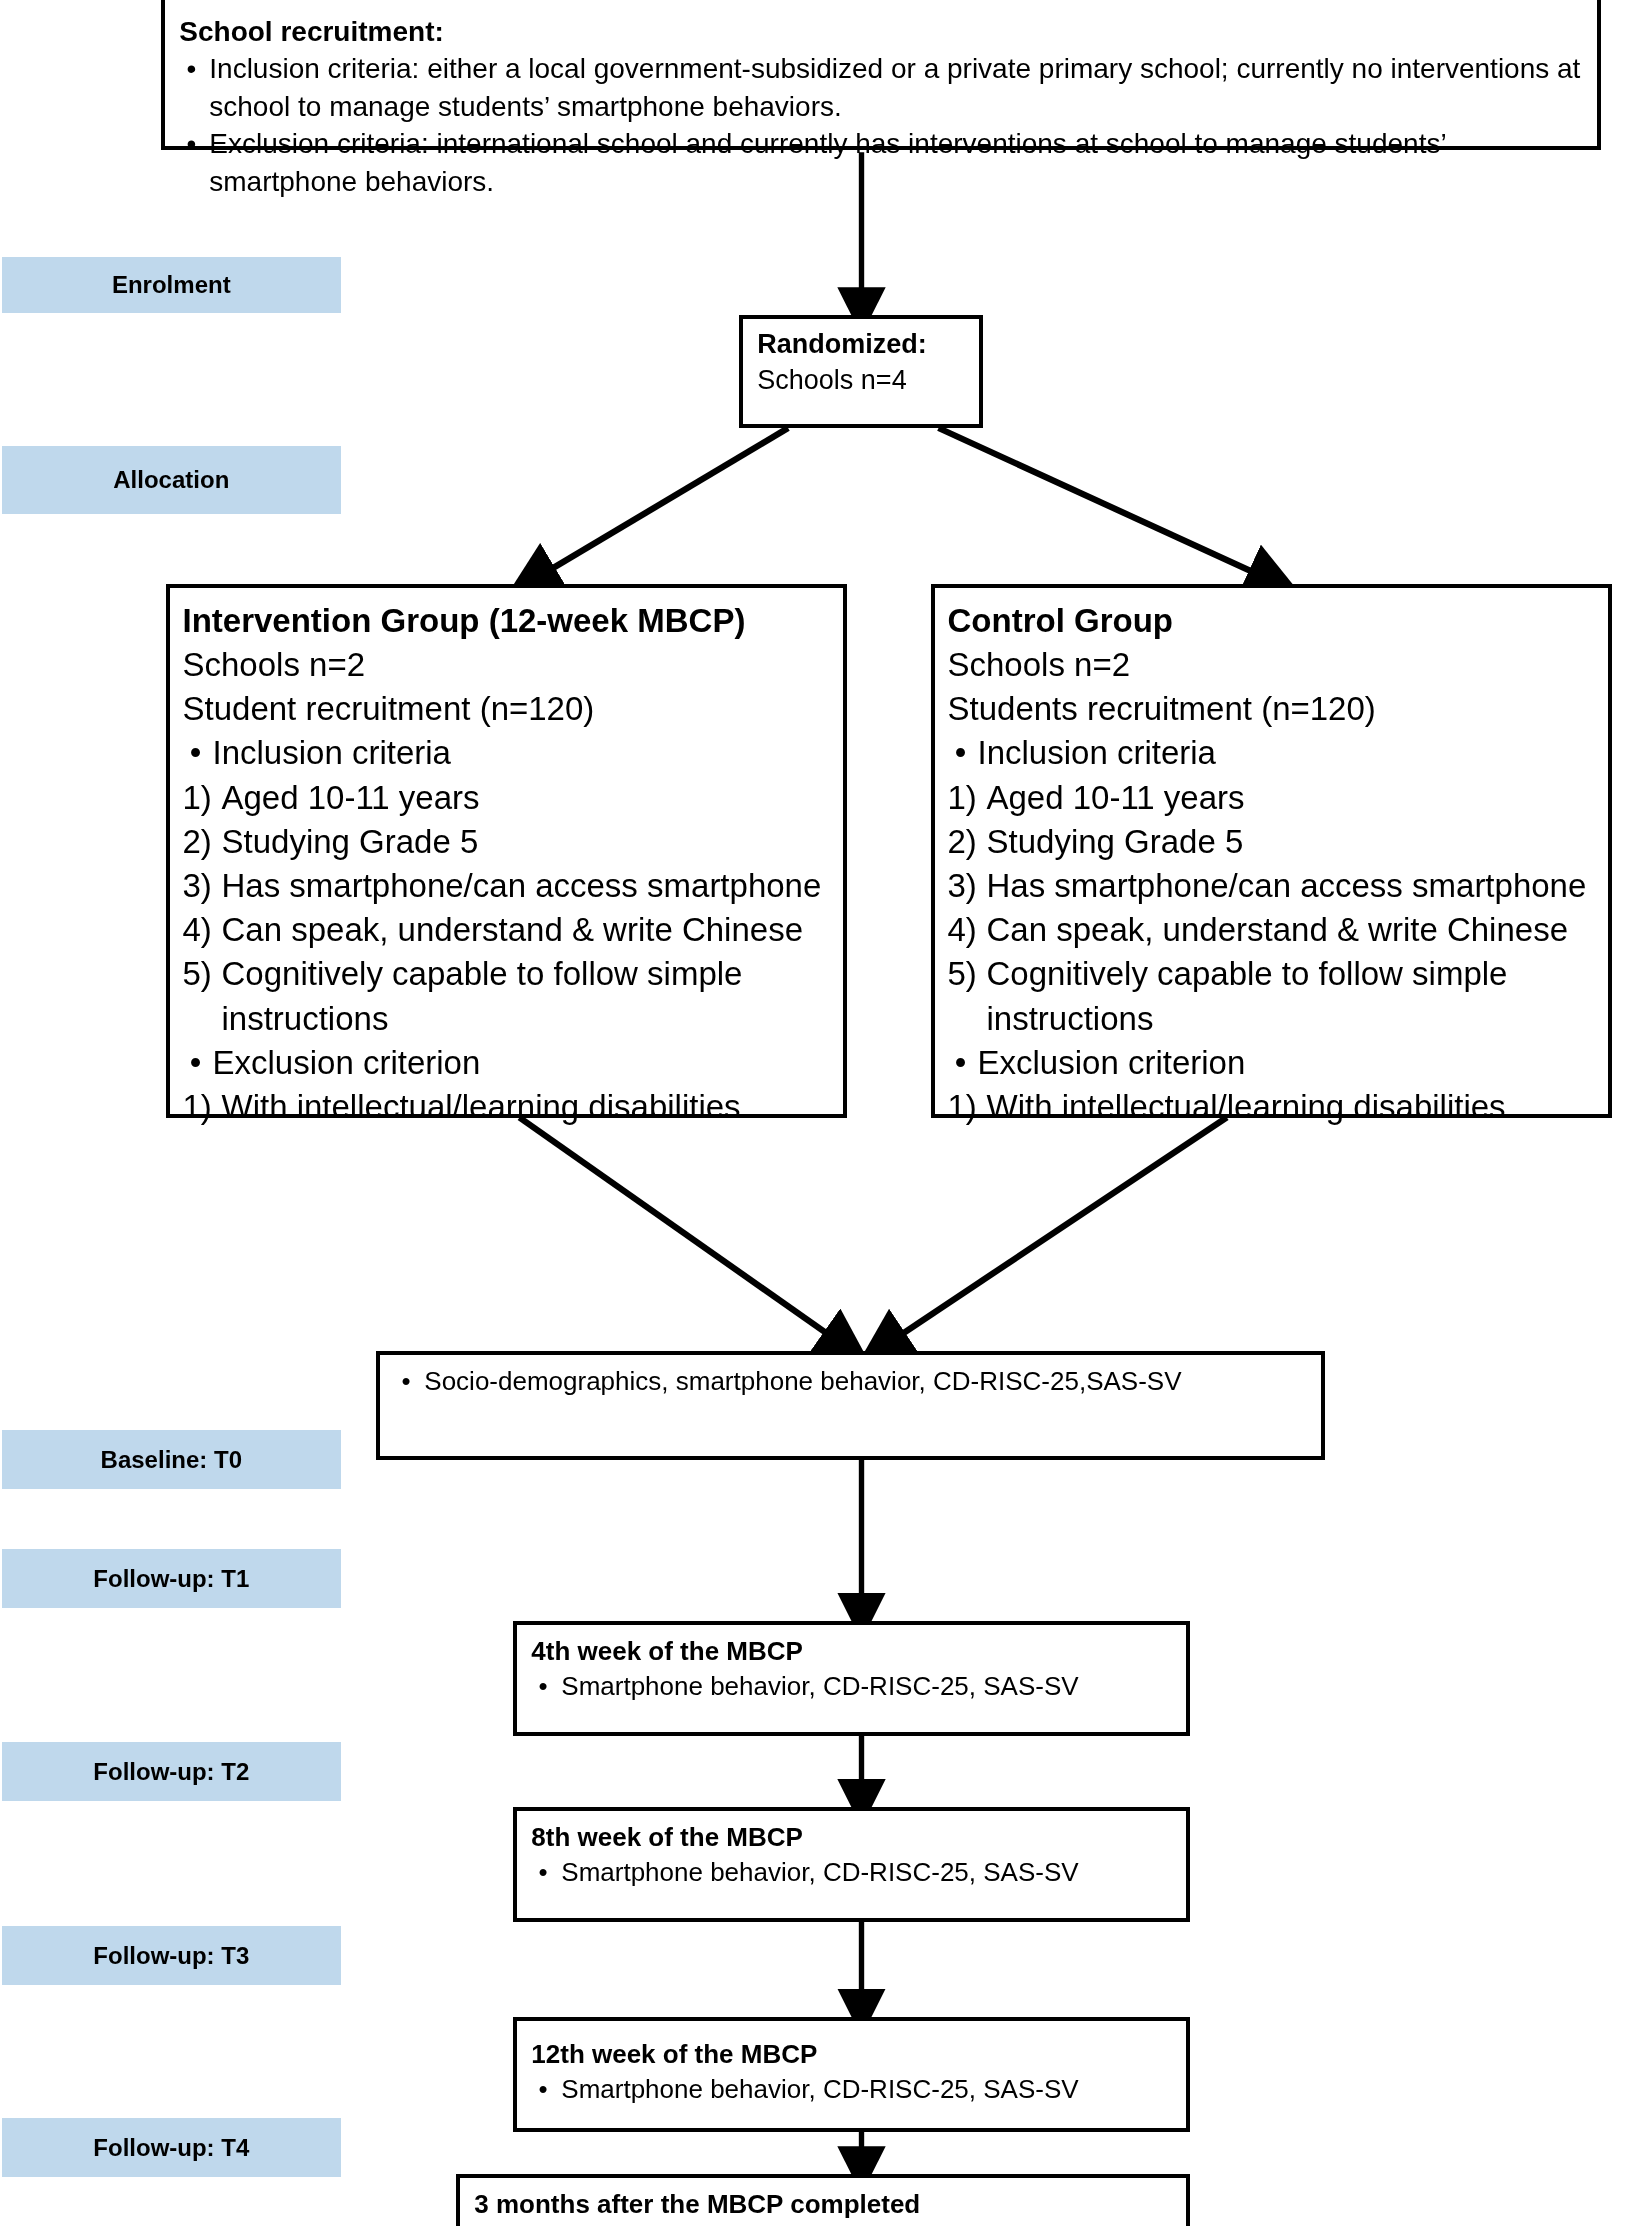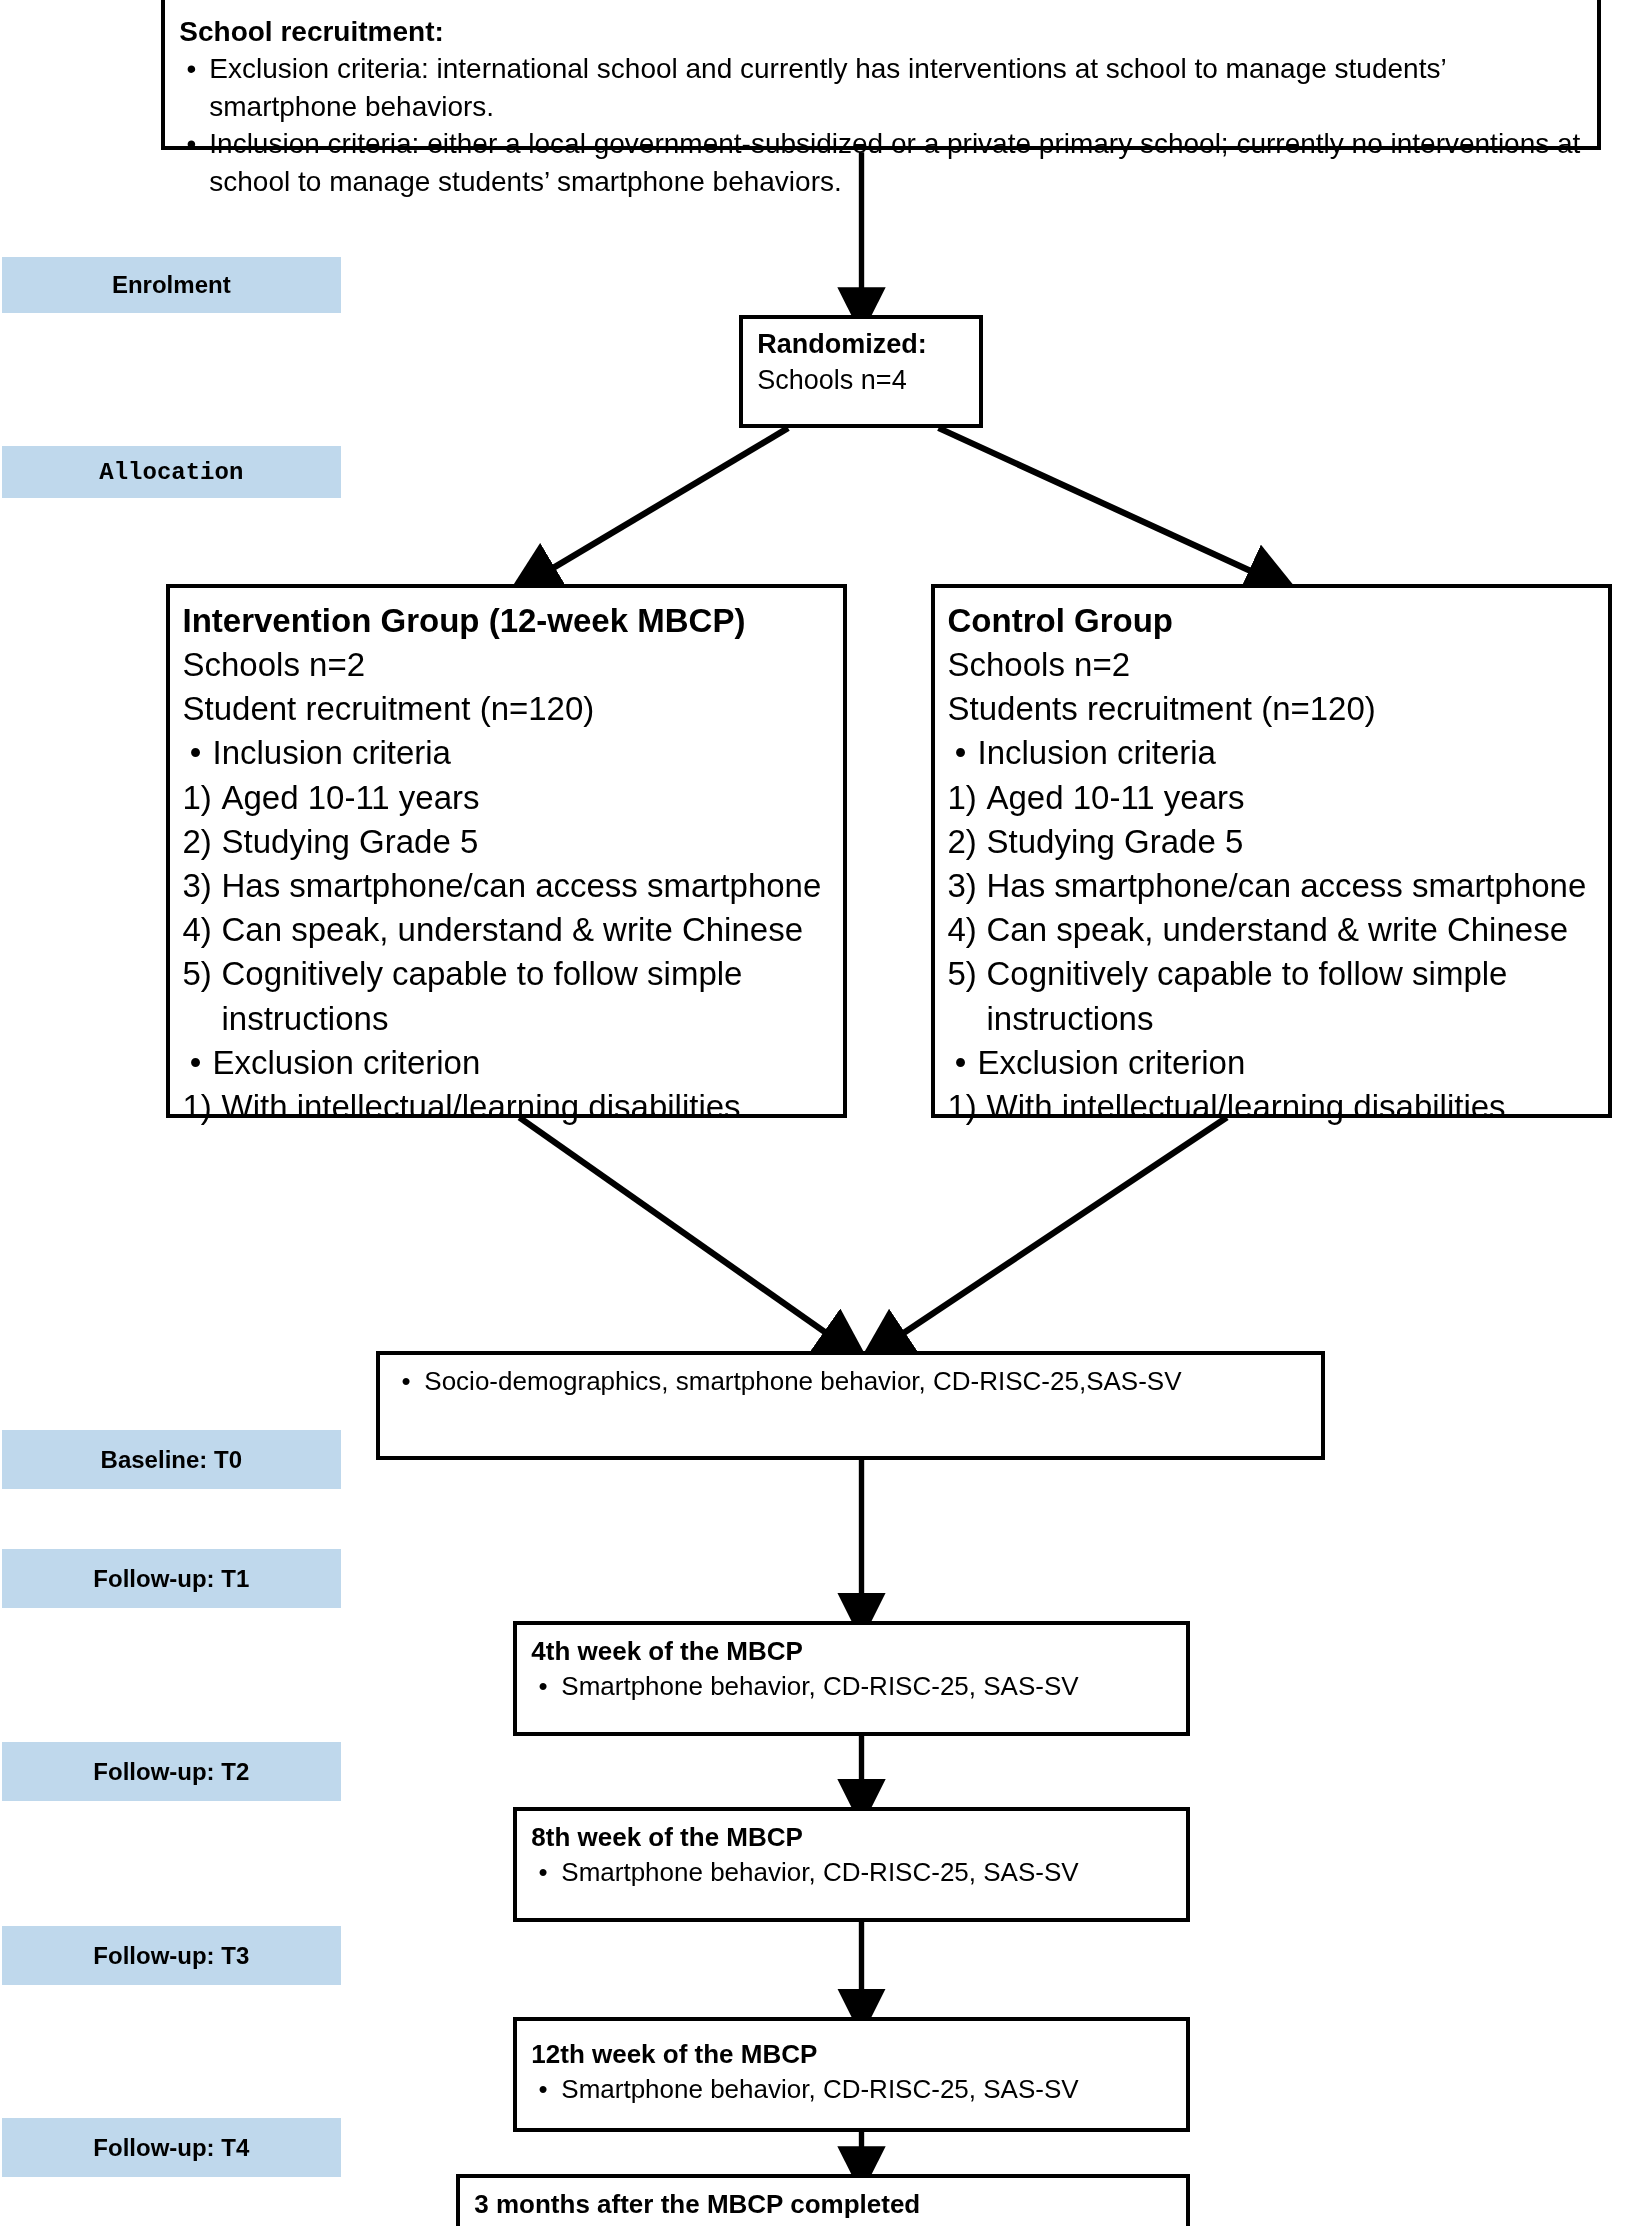--- a/index.html
+++ b/index.html
@@ -120,34 +120,34 @@
 
     <line x1="962" y1="1938" x2="962" y2="2018" stroke="#000000" stroke-width="6" marker-end="url(#ah)"></line>
 
     <line x1="962" y1="2088" x2="962" y2="2252" stroke="#000000" stroke-width="6" marker-end="url(#ah)"></line>
 
     <line x1="962" y1="2322" x2="962" y2="2428" stroke="#000000" stroke-width="6" marker-end="url(#ah)"></line>
   </svg>
 
   <div class="box fs-top" style="left:161px; top:-3.6px; width:1440px; height:154px; padding-top:12.5px;">
     <div class="hdr">School recruitment:</div>
+    <div class="bullet wrap">Inclusion criteria: either a local government-subsidized or a private primary school; currently no interventions at school to manage students’ smartphone behaviors.</div>
     <div class="bullet wrap">Exclusion criteria: international school and currently has interventions at school to manage students’ smartphone behaviors.</div>
-    <div class="bullet wrap">Inclusion criteria: either a local government-subsidized or a private primary school; currently no interventions at school to manage students’ smartphone behaviors.</div>
   </div>
 
   <div class="stage fs-stage" style="left:1.8px; top:257px; width:339px; height:56px;">
     <span>Enrolment</span>
   </div>
 
   <div class="box fs-rand" style="left:739px; top:315px; width:244px; height:113px; padding-top:7.2px;">
     <div class="hdr ln">Randomized:</div>
     <div class="ln">Schools n=4</div>
   </div>
 
-  <div class="stage fs-stage" style="left:1.8px; top:446px; width:339px; height:52px;font-family:Liberation Mono, monospace;">
+  <div class="stage fs-stage" style="left:1.8px; top:446px; width:339px; height:68px;">
     <span>Allocation</span>
   </div>
 
   <div class="box fs-grp" style="left:166px; top:584px; width:681px; height:534px; padding:10.7px 12.5px;">
     <div class="hdr ln">Intervention Group (12-week MBCP)</div>
     <div class="ln">Schools n=2</div>
     <div class="ln">Student recruitment (n=120)</div>
     <div class="bullet ln">Inclusion criteria</div>
 
     <div class="num">

